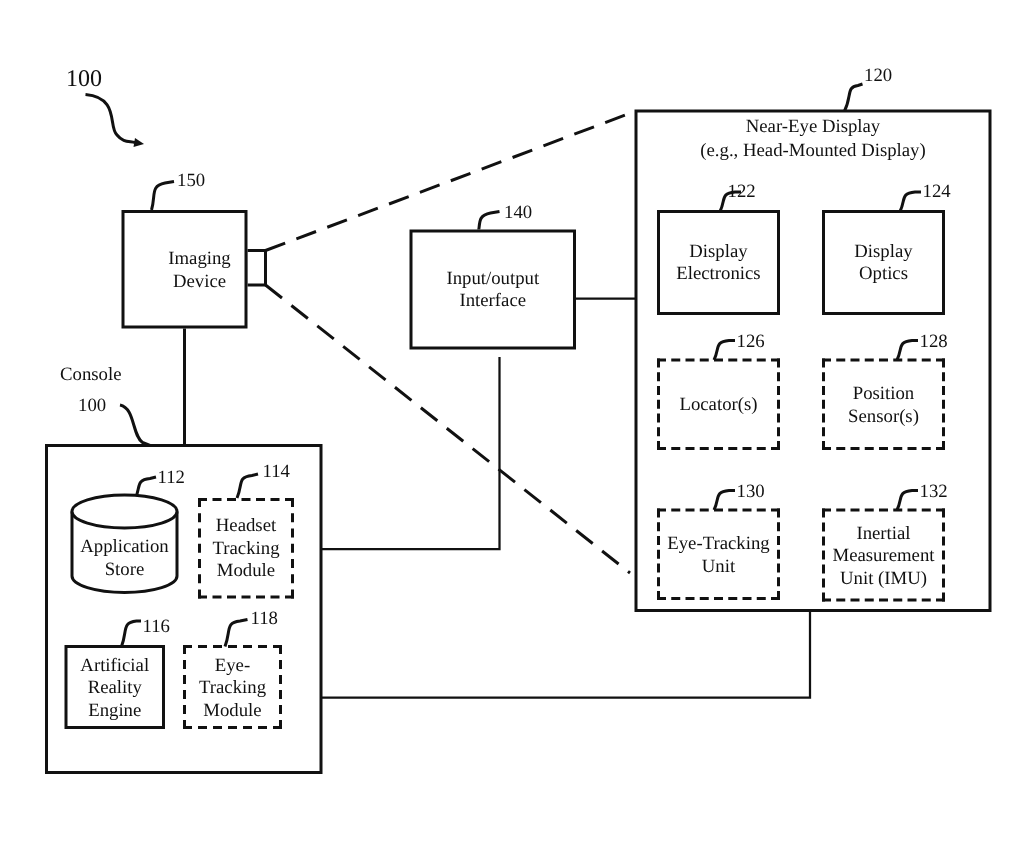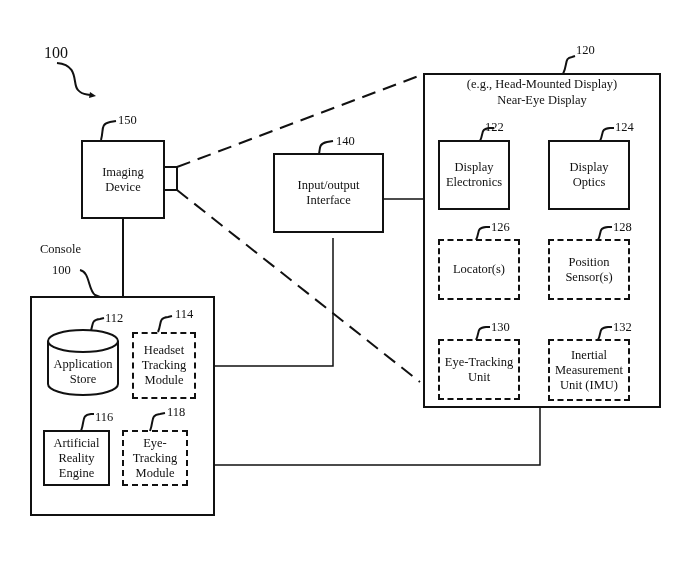--- a/index.html
+++ b/index.html
@@ -48,38 +48,38 @@
     <path d="M150,431 C154,421 150,415 160,414 L165,413"></path>
 
     <path d="M48,341 L48,384 A35,11 0 0 0 118,384 L118,341" fill="#fff"></path>
     <ellipse cx="83" cy="341" rx="35" ry="11" fill="#fff"></ellipse>
   </g>
 </svg>
 
 <div class="ref" style="left:44px;top:44px;font-size:16px;">100</div>
 
 <div class="ref" style="left:118px;top:113px;">150</div>
-<div class="box" style="left:81px;top:140px;width:84px;height:79px;background:#fff;">
+<div class="box" style="left:81px;top:140px;width:84px;height:79px;background:#fff;justify-content:flex-end;">
   <span style="width:60px;">Imaging Device</span>
 </div>
 
 <div class="ref" style="left:336px;top:134px;">140</div>
 <div class="box" style="left:273px;top:153px;width:111px;height:80px;background:#fff;">
   <span style="width:80px;">Input/output Interface</span>
 </div>
 
 <div class="ref" style="left:576px;top:43px;">120</div>
 <div class="box" style="left:423px;top:73px;width:238px;height:335px;display:block;"></div>
 <div class="title" style="left:423px;top:76px;width:238px;">
+  <div>Near-Eye Display</div>
   <div>(e.g., Head-Mounted Display)</div>
-  <div>Near-Eye Display</div>
 </div>
 
 <div class="ref" style="left:485px;top:120px;">122</div>
-<div class="box" style="left:438px;top:140px;width:72px;height:70px;">
+<div class="box" style="left:438px;top:140px;width:82px;height:70px;">
   <span style="width:70px;">Display Electronics</span>
 </div>
 <div class="ref" style="left:615px;top:120px;">124</div>
 <div class="box" style="left:548px;top:140px;width:82px;height:70px;">
   <span style="width:60px;">Display Optics</span>
 </div>
 
 <div class="ref" style="left:491px;top:220px;">126</div>
 <div class="box dashed" style="left:438px;top:239px;width:82px;height:61px;">
   <span>Locator(s)</span>

